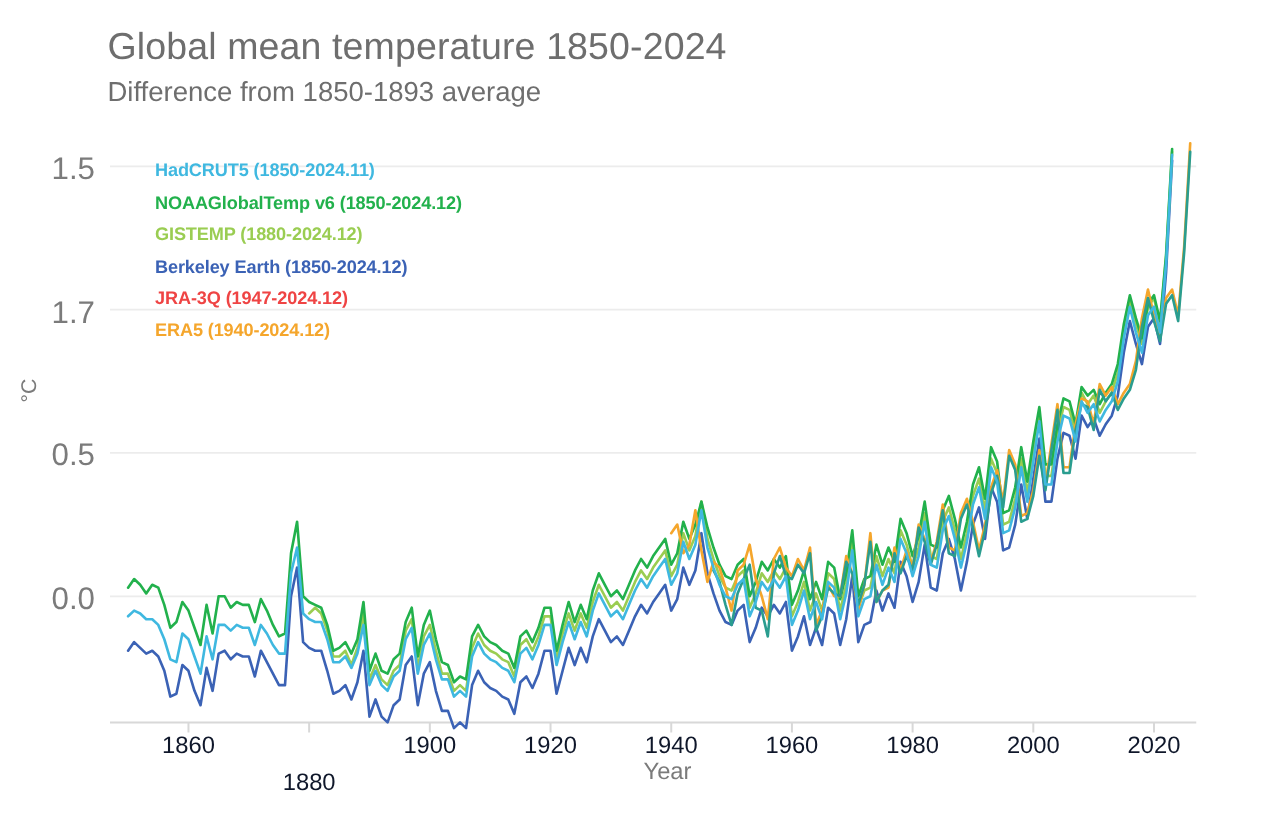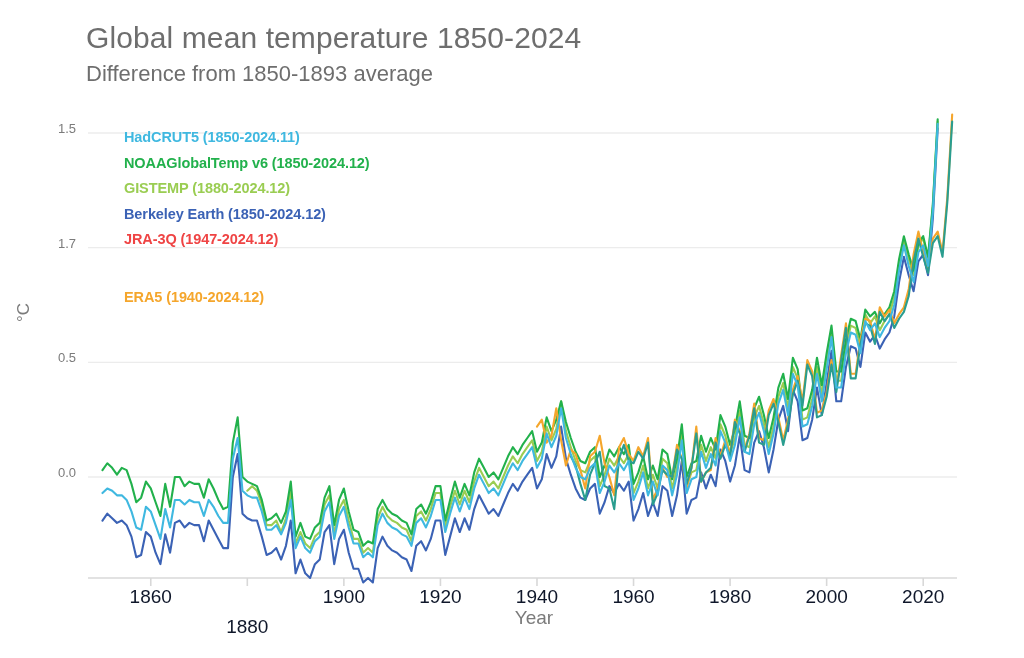--- a/index.html
+++ b/index.html
@@ -47,21 +47,21 @@
   }
   .legend-entry {
     position: absolute;
     font-size: 14.5px;
     font-weight: 700;
     white-space: nowrap;
     letter-spacing: -0.1px;
   }
   .tick-label-y {
     position: absolute;
-    font-size: 13px;
+    font-size: 25px;
     color: #7b7b7b;
     text-align: right;
     white-space: nowrap;
   }
   .tick-label-x {
     position: absolute;
     font-size: 19px;
     color: #0f172a;
     text-align: center;
     white-space: nowrap;
@@ -146,16 +146,16 @@
 
   <div id="ylabel">°C</div>
   <div id="xlabel">Year</div>
 
   <div id="legend">
       <div class="legend-entry" style="color: rgb(63, 184, 224); left: 124px; top: 129px;">HadCRUT5 (1850-2024.11)</div>
       <div class="legend-entry" style="color: rgb(34, 177, 76); left: 124px; top: 154.5px;">NOAAGlobalTemp v6 (1850-2024.12)</div>
       <div class="legend-entry" style="color: rgb(154, 205, 82); left: 124px; top: 180px;">GISTEMP (1880-2024.12)</div>
       <div class="legend-entry" style="color: rgb(59, 98, 181); left: 124px; top: 205.5px;">Berkeley Earth (1850-2024.12)</div>
       <div class="legend-entry" style="color: #ef4444; left: 124px; top: 231px;">JRA-3Q (1947-2024.12)</div>
-      <div class="legend-entry" style="color: rgb(245, 166, 44); left: 124px; top: 256.5px; margin-top: 32px;">ERA5 (1940-2024.12)</div>
+      <div class="legend-entry" style="color: rgb(245, 166, 44); left: 124px; top: 256.5px;">ERA5 (1940-2024.12)</div>
     </div>
 
 </div>
 
 </body></html>

